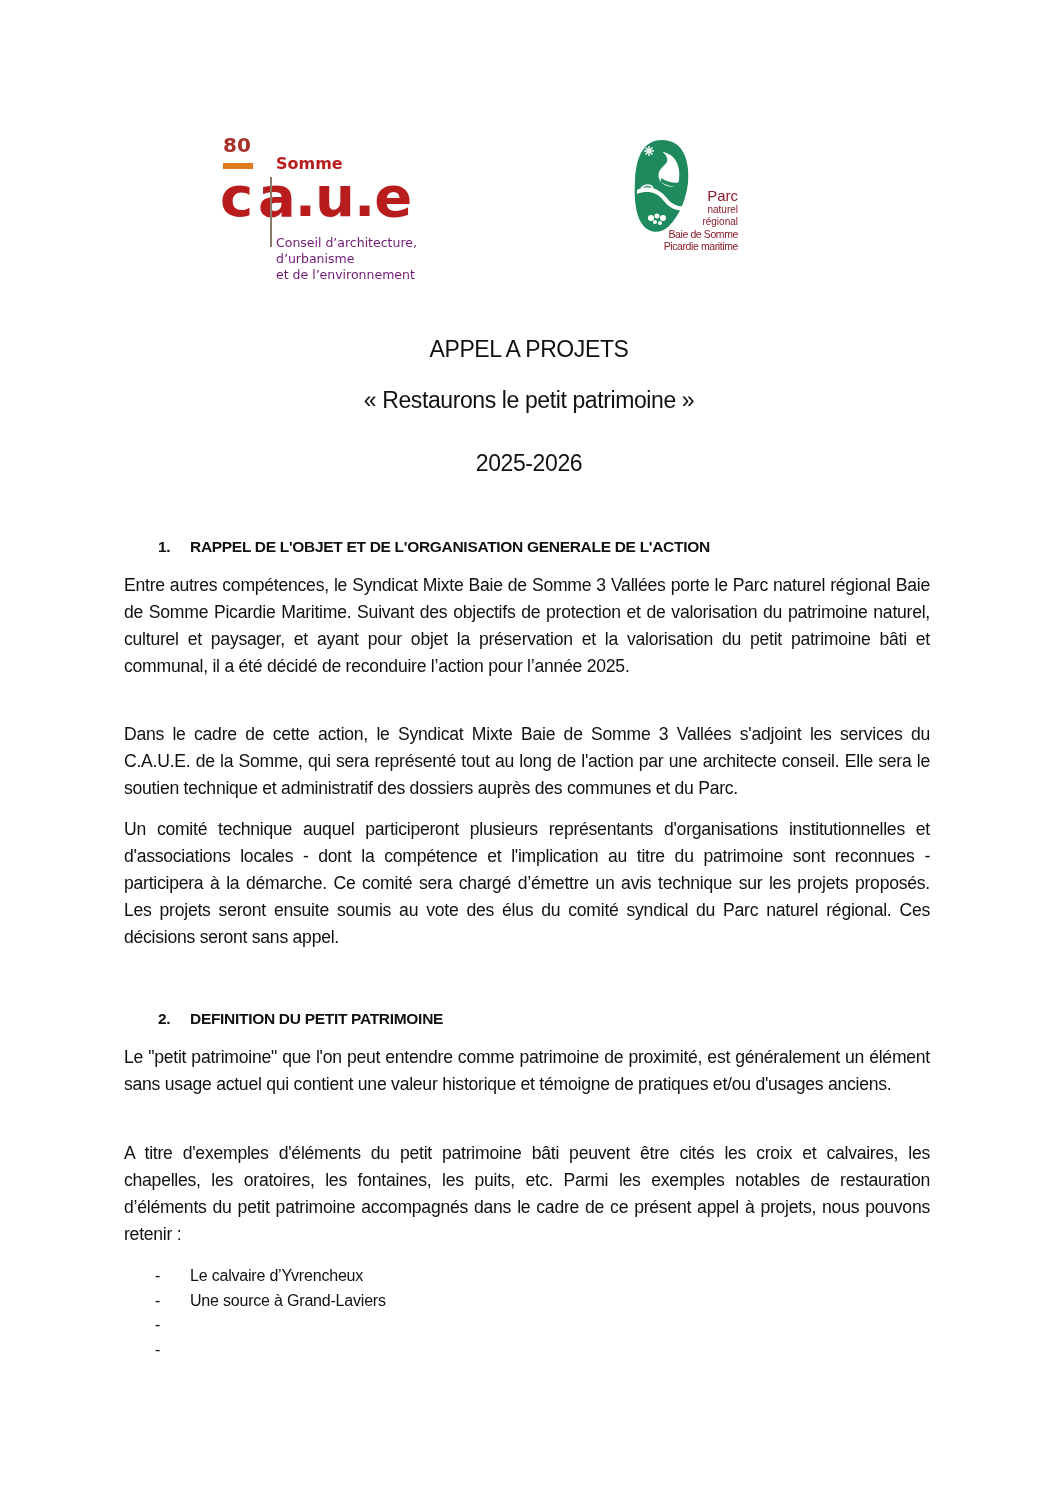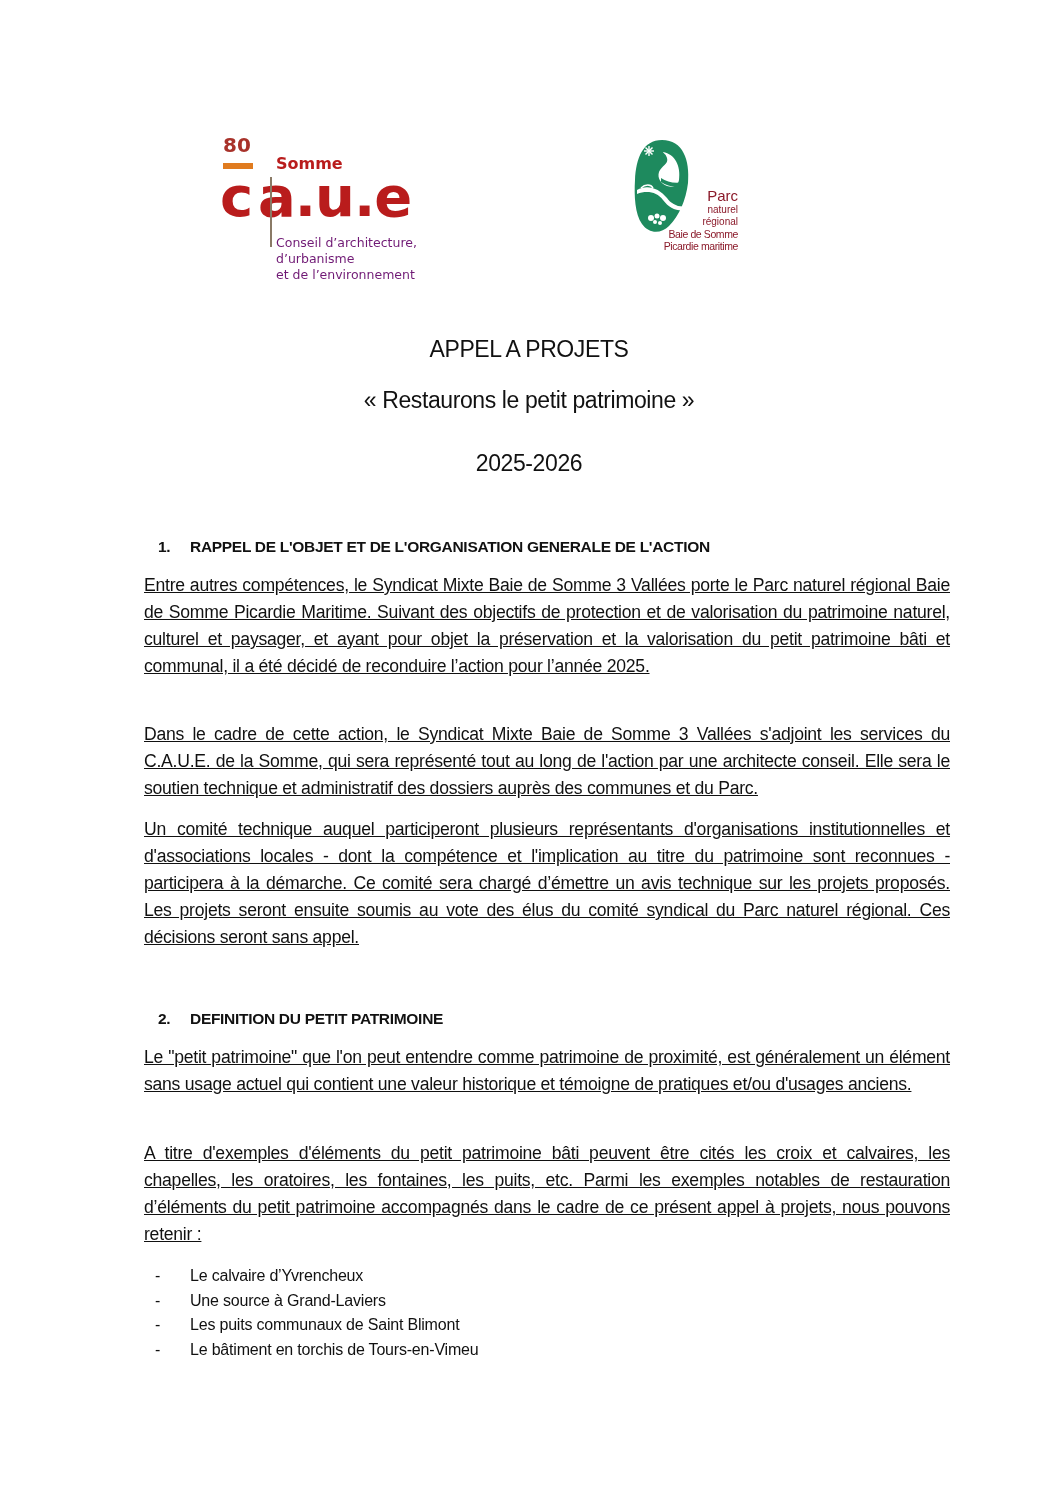--- a/index.html
+++ b/index.html
@@ -32,23 +32,23 @@
     
     .title-block { position: absolute; left: 0; width: 1058px; text-align: center; font-family: "Liberation Sans", sans-serif; font-size: 23px; color: #111; letter-spacing: -0.4px; }
     .t-appel { top: 336px; }
     .t-restaurons { top: 387px; }
     .t-years { top: 438px; margin-top: 12px; }
 
     
     .section-heading { position: absolute; left: 158px; font-family: "Liberation Sans", sans-serif; font-weight: bold; font-size: 15.5px; color: #111; letter-spacing: -0.3px; }
     .section-heading .num { display: inline-block; width: 32px; }
     .para {
-      position: absolute; left: 144px; width: 806px;
+      position: absolute; left: 124px; width: 806px;
       font-family: "Liberation Sans", sans-serif; font-size: 17.6px; line-height: 27px;
-      text-align: justify; color: #111; letter-spacing: -0.25px; text-decoration: underline;
+      text-align: justify; color: #111; letter-spacing: -0.25px;
     }
     .list { position: absolute; left: 155px; top: 1264px; margin: 0; padding: 0; list-style: none; font-family: "Liberation Sans", sans-serif; font-size: 16px; line-height: 24.5px; color: #111; letter-spacing: -0.2px; }
     .list li { display: flex; }
     .list .dash { display: inline-block; width: 35px; }
   </style>
 </head>
 <body>
 
 <div class="page">
 
@@ -117,21 +117,19 @@
     <li>
         <span class="dash">-</span>
         <span>Le calvaire d’Yvrencheux</span>
       </li>
     <li>
         <span class="dash">-</span>
         <span>Une source à Grand-Laviers</span>
       </li>
     <li>
         <span class="dash">-</span>
-        <span>Les puits communaux de Saint Blimont</span>
       </li>
     <li>
         <span class="dash">-</span>
-        <span>Le bâtiment en torchis de Tours-en-Vimeu</span>
       </li>
   </ul>
 
 </div>
 
 </body></html>

